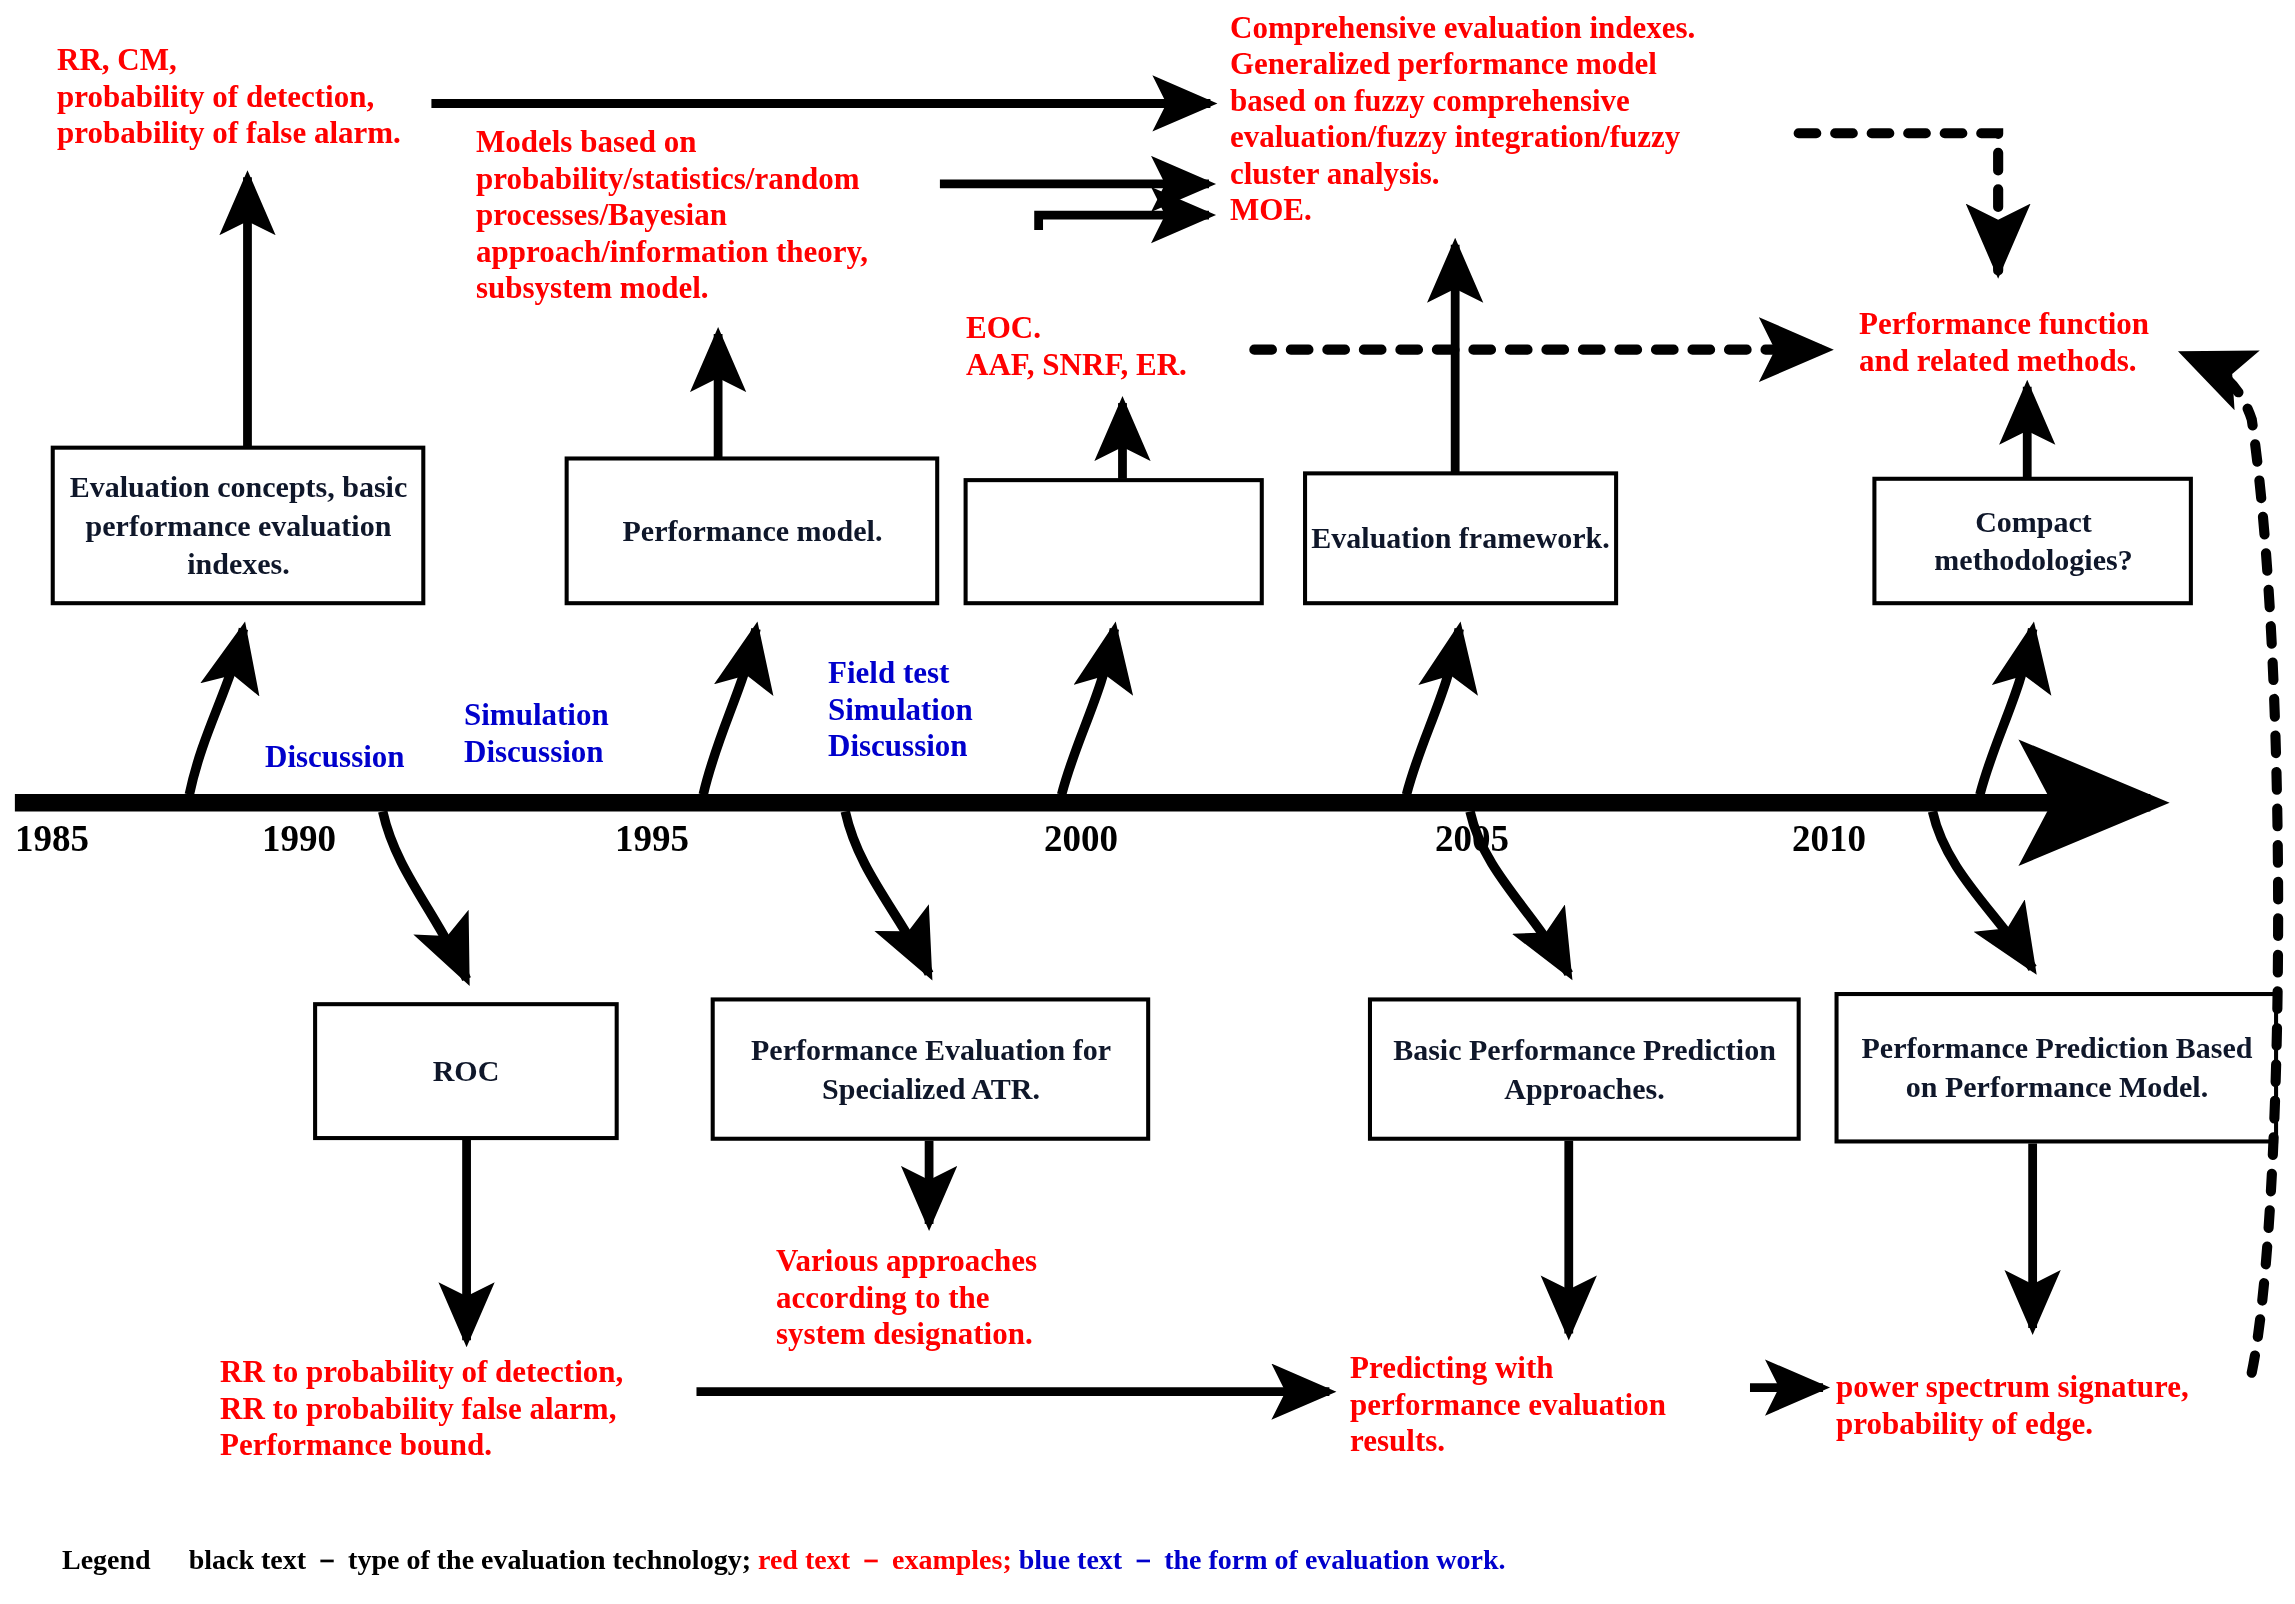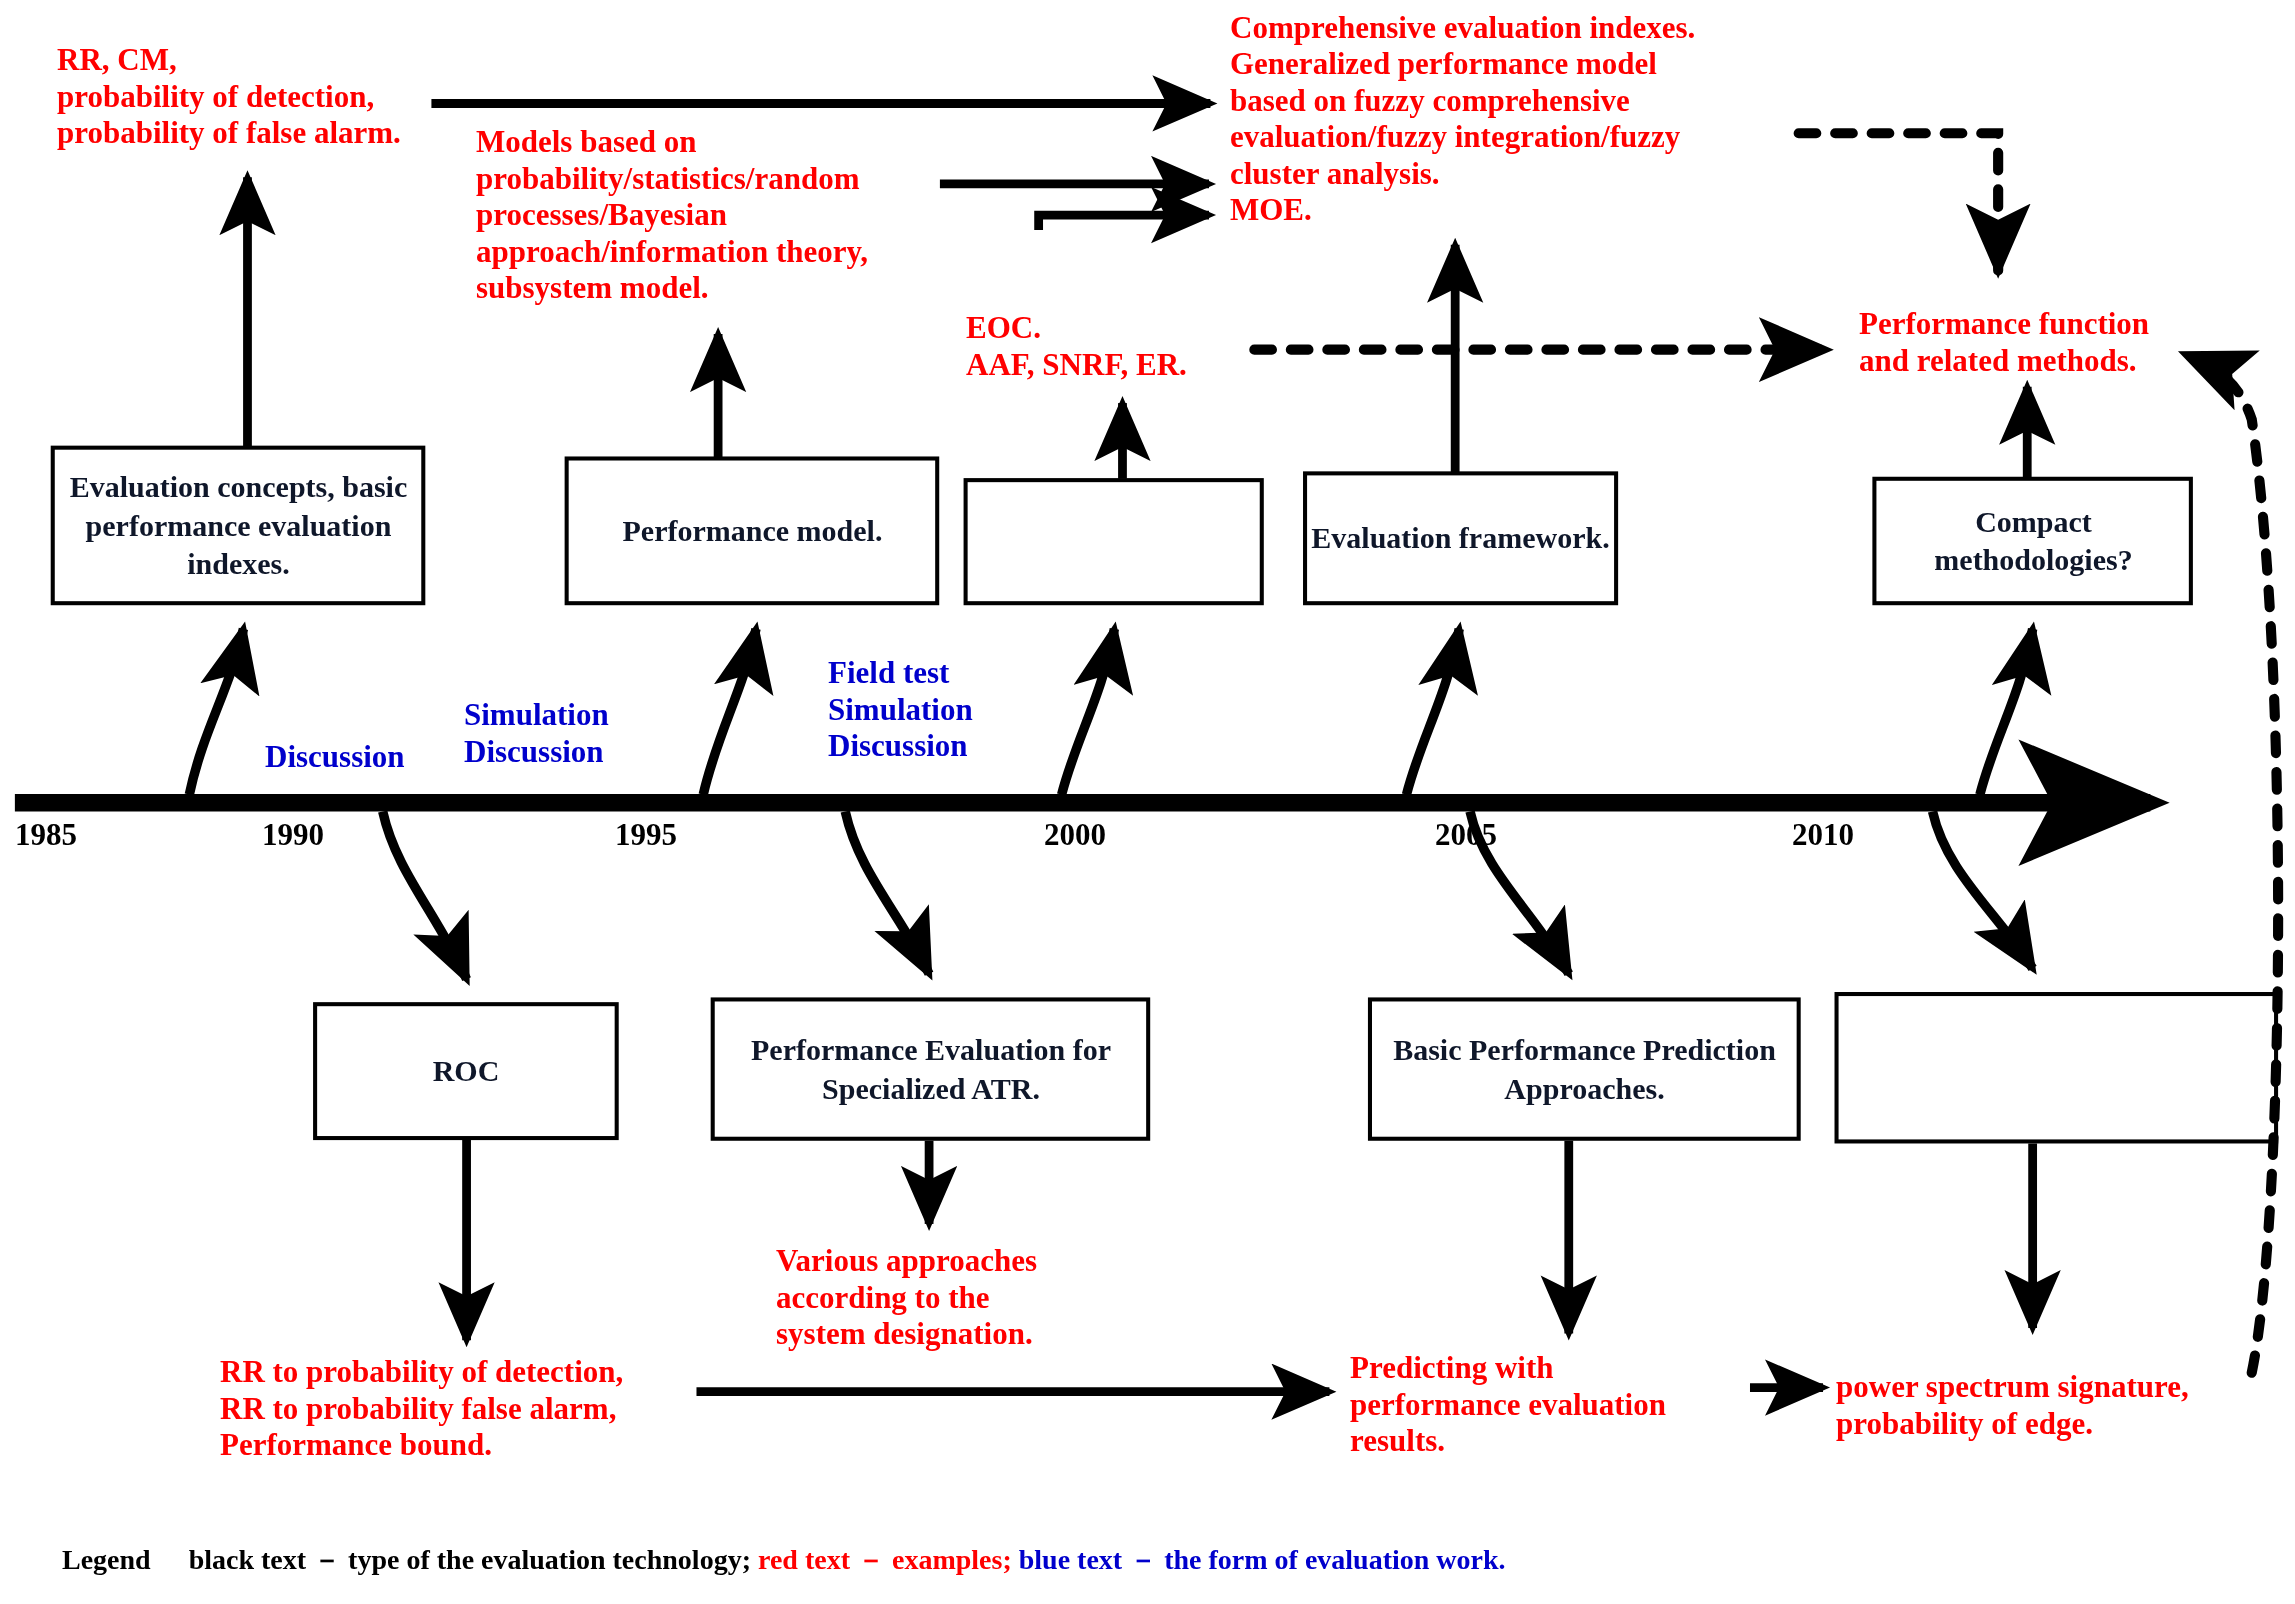--- a/index.html
+++ b/index.html
@@ -7,21 +7,21 @@
        font-family:"Liberation Serif","DejaVu Serif",serif;}
   #stage{position:relative;width:2295px;height:1604px;background:#fff;}
   svg.layer{position:absolute;left:0;top:0;width:2295px;height:1604px;}
 
   .txt{position:absolute;font-weight:bold;line-height:1.18;white-space:pre-line;}
   .red{color:#ff0000;}
   .blue{color:#0000cc;}
   .black{color:#000000;}
   .s-big{font-size:31px;}
   .s-box{font-size:30px;}
-  .s-year{font-size:31px;}
+  .s-year{font-size:37px;}
   .s-leg{font-size:28px;}
 
   .boxlabel{position:absolute;display:flex;align-items:center;justify-content:center;
             text-align:center;font-weight:bold;color:#0f172a;line-height:1.28;
             box-sizing:border-box;padding:2.7px 5.4px;}
   .legend{position:absolute;white-space:nowrap;font-weight:bold;}
 </style>
 </head>
 <body>
 
@@ -164,20 +164,23 @@
   <div class="boxlabel s-box" style="left:1305px;top:473px; width:311px; height:130px;">Evaluation
 framework.</div>
   <div class="boxlabel s-box" style="left:1875px;top:479px; width:317px; height:124px;">Compact
 methodologies?</div>
 
   <div class="boxlabel s-box" style="left:315px; top:1004px; width:302px; height:134px;">ROC</div>
   <div class="boxlabel s-box" style="left:713px;top:1000px; width:436px; height:139px;">Performance Evaluation
 for Specialized ATR.</div>
   <div class="boxlabel s-box" style="left:1370px;top:1000px; width:429px; height:139px;">Basic Performance
 Prediction Approaches.</div>
+  <div class="boxlabel s-box" style="left:1837px;top:994px; width:440px; height:147px;">Performance Prediction
+Based on Performance
+Model.</div>
 
   <div class="legend s-leg" style="left:62px; top:1541px;">
     <span class="black">Legend</span>
     <span style="display:inline-block;width:31px;"></span><span class="black">black text － type of the evaluation technology;</span><span class="red"> red text － examples;</span><span class="blue"> blue text － the form of evaluation work.</span>
   </div>
 
 </div>
 
 
 </body></html>

